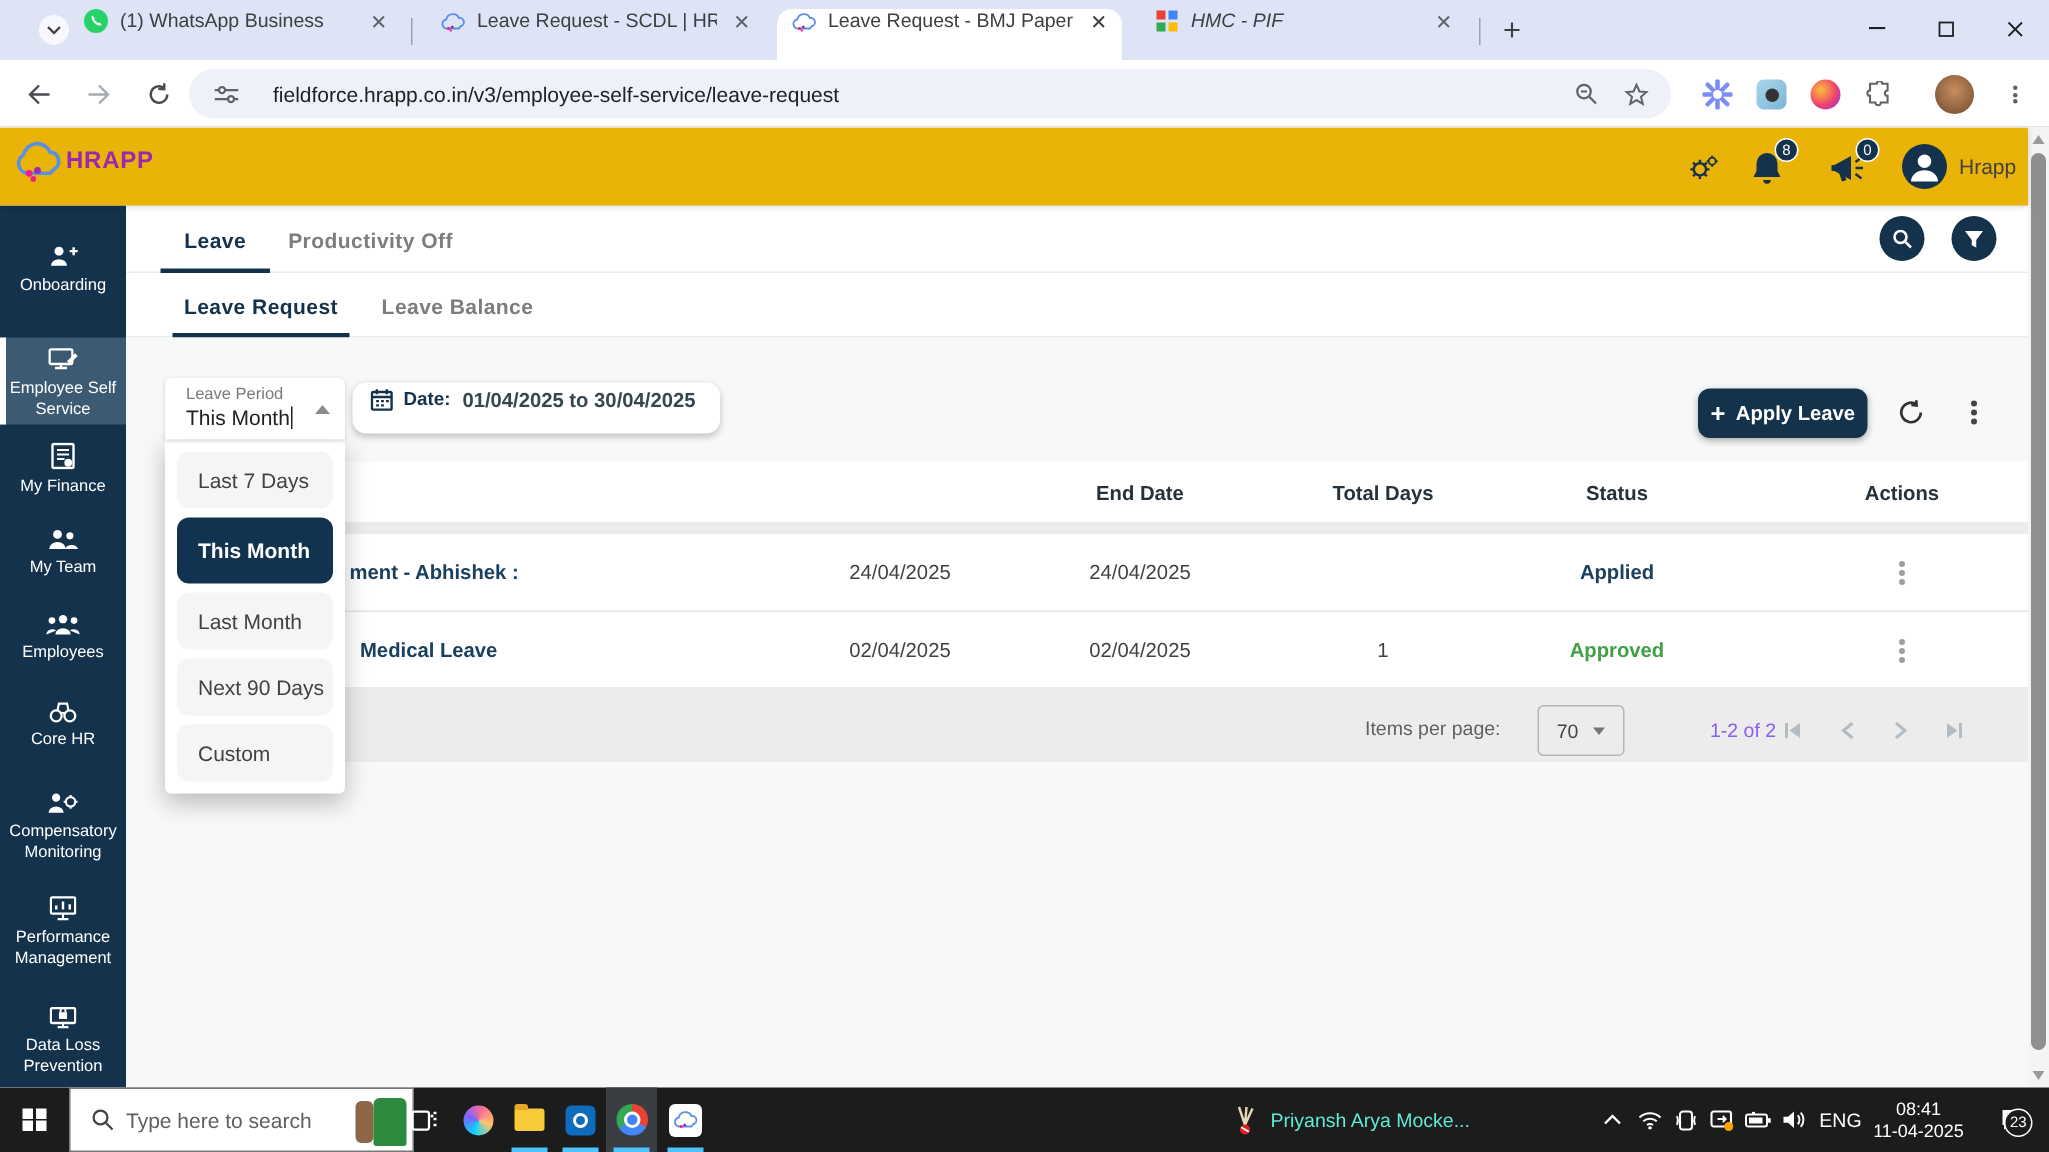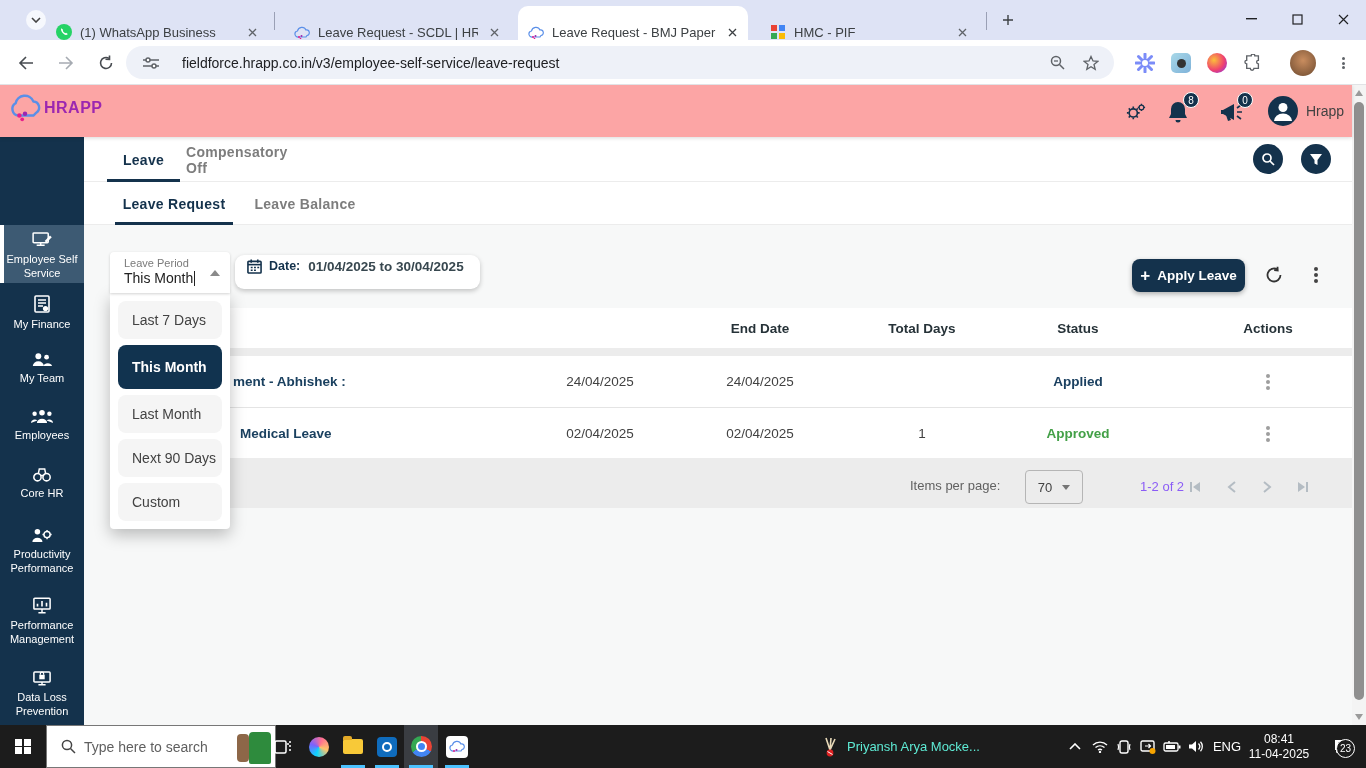--- a/index.html
+++ b/index.html
@@ -2,21 +2,21 @@
 <html><head>
 <meta charset="utf-8">
 <style>
   * { margin:0; padding:0; box-sizing:border-box; }
   html,body { width:1366px; height:768px; font-family:"Liberation Sans", sans-serif; }
   .screen { position:relative; width:1366px; height:768px; overflow:hidden; background:#fff; }
 
   
   .tabstrip { position:absolute; left:0; top:0; width:1366px; height:40px; background:#dee3f5; }
   .tab-search { position:absolute; left:26px; top:10px; width:20px; height:20px; border-radius:50%; background:#f6f8fd; display:flex; align-items:center; justify-content:center; }
-  .btab { position:absolute; top:6px; height:34px; display:flex; align-items:flex-end; padding:0 8px 0 10px; color:#3c4043; font-size:13px; }
+  .btab { position:absolute; top:6px; height:34px; display:flex; align-items:flex-start; padding:0 8px 0 10px; color:#3c4043; font-size:13px; }
   .btab .title { flex:1; white-space:nowrap; overflow:hidden; margin:0 8px; }
   .btab.active { background:#fff; border-radius:10px 10px 0 0; }
   .tab-x { width:16px; height:16px; flex:0 0 16px; display:flex; align-items:center; justify-content:center; }
   .tab-sep { position:absolute; top:12px; width:1px; height:18px; background:#9aa0b5; }
   .newtab { position:absolute; left:998px; top:10px; width:20px; height:20px; display:flex; align-items:center; justify-content:center; }
   .wbtn { position:absolute; top:0; width:46px; height:38px; display:flex; align-items:center; justify-content:center; color:#202124; }
   .favicon { width:16px; height:16px; flex:0 0 16px; display:flex; align-items:center; justify-content:center; }
   .wa-icon { width:16px; height:16px; border-radius:50%; background:#25d366; display:flex; align-items:center; justify-content:center; }
   .grid-icon { width:14px; height:14px; display:grid; grid-template-columns:6px 6px; grid-template-rows:6px 6px; gap:2px; }
   .grid-icon span:nth-child(1){background:#ea4335;} .grid-icon span:nth-child(2){background:#4285f4;}
@@ -35,21 +35,21 @@
   .kebab i { display:block; width:3px; height:3px; border-radius:50%; background:#5f6368; margin:1.5px auto; }
 
   
   .webview { position:absolute; left:0; top:85px; width:1366px; height:640px; background:#f7f8f8; overflow:hidden; }
   .page-scrollbar { position:absolute; right:0; top:0; width:14px; height:640px; background:#f4f4f4; }
   .page-scrollbar .thumb { position:absolute; left:2px; top:17px; width:10px; height:598px; border-radius:5px; background:#8f8f8f; }
   .sb-arrow { position:absolute; left:3px; width:0; height:0; border-left:4px solid transparent; border-right:4px solid transparent; }
   .sb-up { top:5px; border-bottom:6px solid #9a9a9a; }
   .sb-down { bottom:5px; border-top:6px solid #9a9a9a; }
 
-  .appheader { position:absolute; left:0; top:0; width:1352px; height:52px; background:#fca5a5; box-shadow:0 1px 4px rgba(0,0,0,.15); z-index:5; }
+  .appheader { position:absolute; left:0; top:0; width:1352px; height:52px; background:#eab308; box-shadow:0 1px 4px rgba(0,0,0,.15); z-index:5; }
   .logo { position:absolute; left:8px; top:8px; display:flex; align-items:center; }
   .logo-text { color:#9c27b0; font-weight:bold; font-size:16px; letter-spacing:.5px; margin-left:2px; }
   .hicon { position:absolute; top:13px; width:28px; height:28px; display:flex; align-items:center; justify-content:center; }
   .badge { position:absolute; top:-6px; right:-7px; min-width:16px; height:16px; border-radius:8px; background:#14324c; color:#fff; font-size:10px; display:flex; align-items:center; justify-content:center; padding:0 3px; border:1px solid #fff; }
   .user-chip { position:absolute; left:1268px; top:11px; display:flex; align-items:center; }
   .user-name { font-size:14px; color:#424242; margin-left:8px; }
 
   .sidebar { position:absolute; left:0; top:52px; width:84px; height:588px; background:#14324c; z-index:4; }
   .side-item { position:absolute; left:0; width:84px; text-align:center; color:#fff; cursor:pointer; }
   .side-item .lbl { font-size:11px; line-height:14px; margin-top:4px; padding:0 2px; }
@@ -186,21 +186,21 @@
           </svg>
       </span>
       <span class="title">Leave Request - BMJ Paperpack</span>
       <span class="tab-x">
           <svg width="9" height="9" viewBox="0 0 9 9">
             <path d="M1 1 L8 8 M8 1 L1 8" stroke="#3c4043" stroke-width="1.3"></path>
           </svg>
         </span>
     </div>
 
-    <div class="btab" style="left:760px;width:218px;">
+    <div class="btab" style="left:760px;width:218px;font-style:italic;">
       <span class="favicon">
           <span class="grid-icon">
             <span></span>
             <span></span>
             <span></span>
             <span></span>
           </span>
         </span>
       <span class="title">HMC - PIF</span>
       <span class="tab-x">
@@ -355,20 +355,28 @@
         <svg width="30" height="30" viewBox="0 0 30 30">
             <circle cx="15" cy="15" r="15" fill="#14324c"></circle>
             <circle cx="15" cy="11.5" r="4.5" fill="#fff"></circle>
             <path d="M6 25 a9 7.5 0 0 1 18 0 Z" fill="#fff"></path>
           </svg>
         <span class="user-name">Hrapp</span>
       </div>
     </div>
 
     <div class="sidebar">
+      <div class="side-item" style="top:18px;height:58px;padding-top:8px;">
+        <svg width="20" height="16" viewBox="0 0 22 18">
+            <circle cx="8" cy="5" r="3.4" fill="#fff"></circle>
+            <path d="M2 16 a6 5 0 0 1 12 0 Z" fill="#fff"></path>
+            <path d="M16 5 H22 M19 2 V8" stroke="#fff" stroke-width="1.8"></path>
+          </svg>
+        <div class="lbl">Onboarding</div>
+      </div>
       <div class="side-item active" style="top:88px;height:58px;padding-top:7px;">
         <svg width="20" height="16" viewBox="0 0 22 18">
             <rect x="1" y="1" width="17" height="11" rx="1" fill="none" stroke="#fff" stroke-width="1.7"></rect>
             <path d="M5 15 H14 M9.5 12 V15" stroke="#fff" stroke-width="1.7"></path>
             <path d="M14 10 L20 4 L22 6 L16 12 Z" fill="#fff"></path>
           </svg>
         <div class="lbl">Employee Self Service</div>
       </div>
       <div class="side-item" style="top:158px;height:50px;">
         <svg width="16" height="18" viewBox="0 0 16 18">
@@ -406,21 +414,21 @@
           </svg>
         <div class="lbl">Core HR</div>
       </div>
       <div class="side-item" style="top:390px;height:62px;">
         <svg width="22" height="16" viewBox="0 0 24 17">
             <circle cx="7" cy="5" r="3" fill="#fff"></circle>
             <path d="M1.5 16 a5.5 4.6 0 0 1 11 0 Z" fill="#fff"></path>
             <circle cx="17.5" cy="8" r="3.4" fill="none" stroke="#fff" stroke-width="1.6"></circle>
             <path d="M17.5 3 V4.6 M17.5 11.4 V13 M12.5 8 H14.1 M20.9 8 H22.5" stroke="#fff" stroke-width="1.5"></path>
           </svg>
-        <div class="lbl">Productivity Performance</div>
+        <div class="lbl">Compensatory Monitoring</div>
       </div>
       <div class="side-item" style="top:460px;height:62px;">
         <svg width="18" height="17" viewBox="0 0 20 18">
             <rect x="1" y="1" width="18" height="12" rx="1" fill="none" stroke="#fff" stroke-width="1.7"></rect>
             <path d="M5 10 V7 M10 10 V4 M15 10 V6" stroke="#fff" stroke-width="1.8"></path>
             <path d="M6 17 H14 M10 13 V17" stroke="#fff" stroke-width="1.6"></path>
           </svg>
         <div class="lbl">Performance Management</div>
       </div>
       <div class="side-item" style="top:532px;height:62px;">
@@ -433,21 +441,21 @@
         <div class="lbl">Data Loss Prevention</div>
       </div>
     </div>
 
     <div class="main">
       <div class="tabbar1">
         <div class="ptab tab-on" style="left:23px;width:73px;">
             <span>Leave</span>
           </div>
         <div class="ptab tab-off" style="left:102px;width:122px;">
-            <span>Compensatory Off</span>
+            <span>Productivity Off</span>
           </div>
         <div class="circle-btn" style="left:1169px;">
           <svg width="14" height="14" viewBox="0 0 14 14">
               <circle cx="6" cy="6" r="4" fill="none" stroke="#fff" stroke-width="1.7"></circle>
               <path d="M9 9 L13 13" stroke="#fff" stroke-width="1.7"></path>
             </svg>
         </div>
         <div class="circle-btn" style="left:1217px;">
           <svg width="14" height="13" viewBox="0 0 14 13">
               <path d="M1 1 H13 L8.5 7 V12 L5.5 10.5 V7 Z" fill="#fff"></path>

